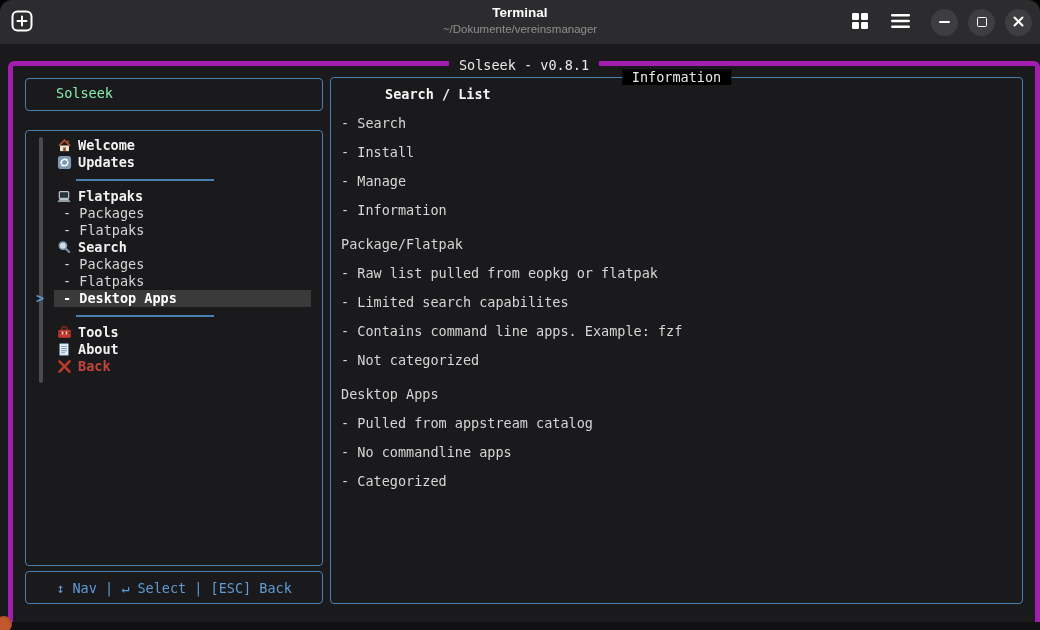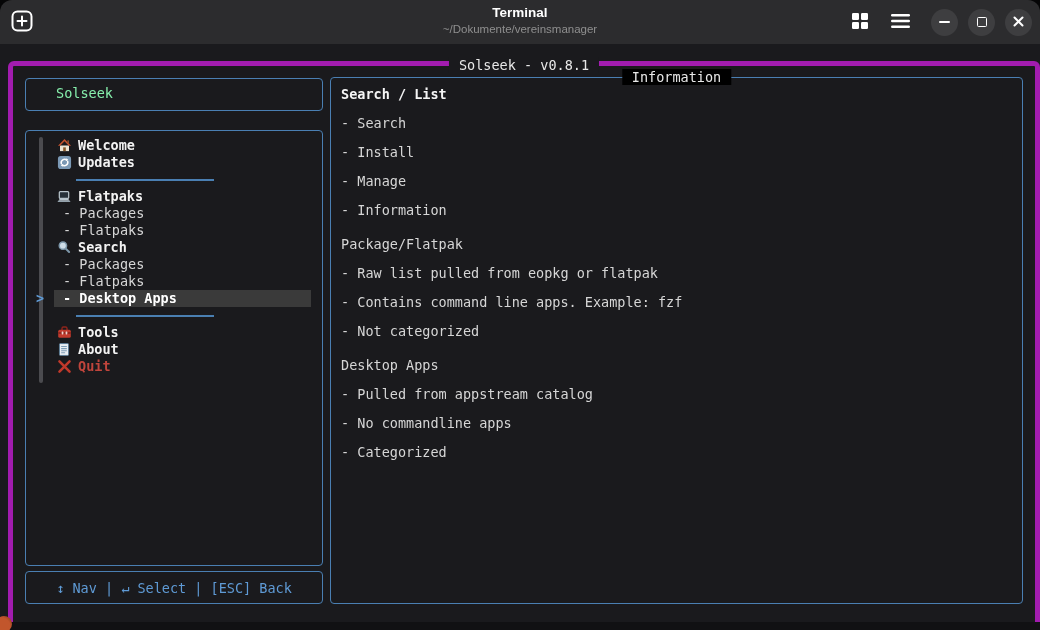--- a/index.html
+++ b/index.html
@@ -57,21 +57,21 @@
     justify-content:center;}
   .nav-box span{color:#5f9bd6;white-space:pre;}
 
   .info-box{left:330px;top:33px;width:691px;height:525px;}
   .info-title{position:absolute;left:50%;top:-9px;transform:translateX(-50%);
     background:#000000;padding:0 10px;color:#e8e8e8;white-space:nowrap;}
   .info-content{position:absolute;left:10px;top:8px;right:6px;}
   .sec{margin-bottom:17px;}
   .sec:last-child{margin-bottom:0;}
   .sec-heading{height:17px;line-height:17px;white-space:pre;}
-  .sec-heading.bold{font-weight:bold;color:#f5f5f5;}
+  .sec-heading.bold{font-weight:bold;color:#f5f5f5;margin-left:44px;}
   .sec-line{height:17px;line-height:17px;white-space:pre;color:#d6d6d6;margin-top:12px;}
 </style>
 </head>
 <body>
 
 <div class="window">
 
   <div class="titlebar">
     <button class="newtab">
       <span>
@@ -218,21 +218,21 @@
               </svg>
             </span>
             <span class="mi-label">About</span>
           </div>
           <div class="menu-row iconrow red">
             <span class="mi-icon">
               <svg width="15" height="15" viewBox="0 0 16 16">
                 <path d="M2.6 2.6l10.8 10.8M13.4 2.6L2.6 13.4" stroke="#c0392b" stroke-width="2.7" stroke-linecap="round"></path>
               </svg>
             </span>
-            <span class="mi-label">Quit</span>
+            <span class="mi-label">Back</span>
           </div>
         </div>
     </div>
 
     <div class="box nav-box">
       <span>↕ Nav | ↵ Select | [ESC] Back</span>
     </div>
 
     <div class="box info-box">
       <span class="info-title">Information</span>
@@ -240,20 +240,21 @@
           <div class="sec">
             <div class="sec-heading bold">Search / List</div>
             <div class="sec-line">- Search</div>
             <div class="sec-line">- Install</div>
             <div class="sec-line">- Manage</div>
             <div class="sec-line">- Information</div>
           </div>
           <div class="sec">
             <div class="sec-heading">Package/Flatpak</div>
             <div class="sec-line">- Raw list pulled from eopkg or flatpak</div>
+            <div class="sec-line">- Limited search capabilites</div>
             <div class="sec-line">- Contains command line apps. Example: fzf</div>
             <div class="sec-line">- Not categorized</div>
           </div>
           <div class="sec">
             <div class="sec-heading">Desktop Apps</div>
             <div class="sec-line">- Pulled from appstream catalog</div>
             <div class="sec-line">- No commandline apps</div>
             <div class="sec-line">- Categorized</div>
           </div>
         </div>

